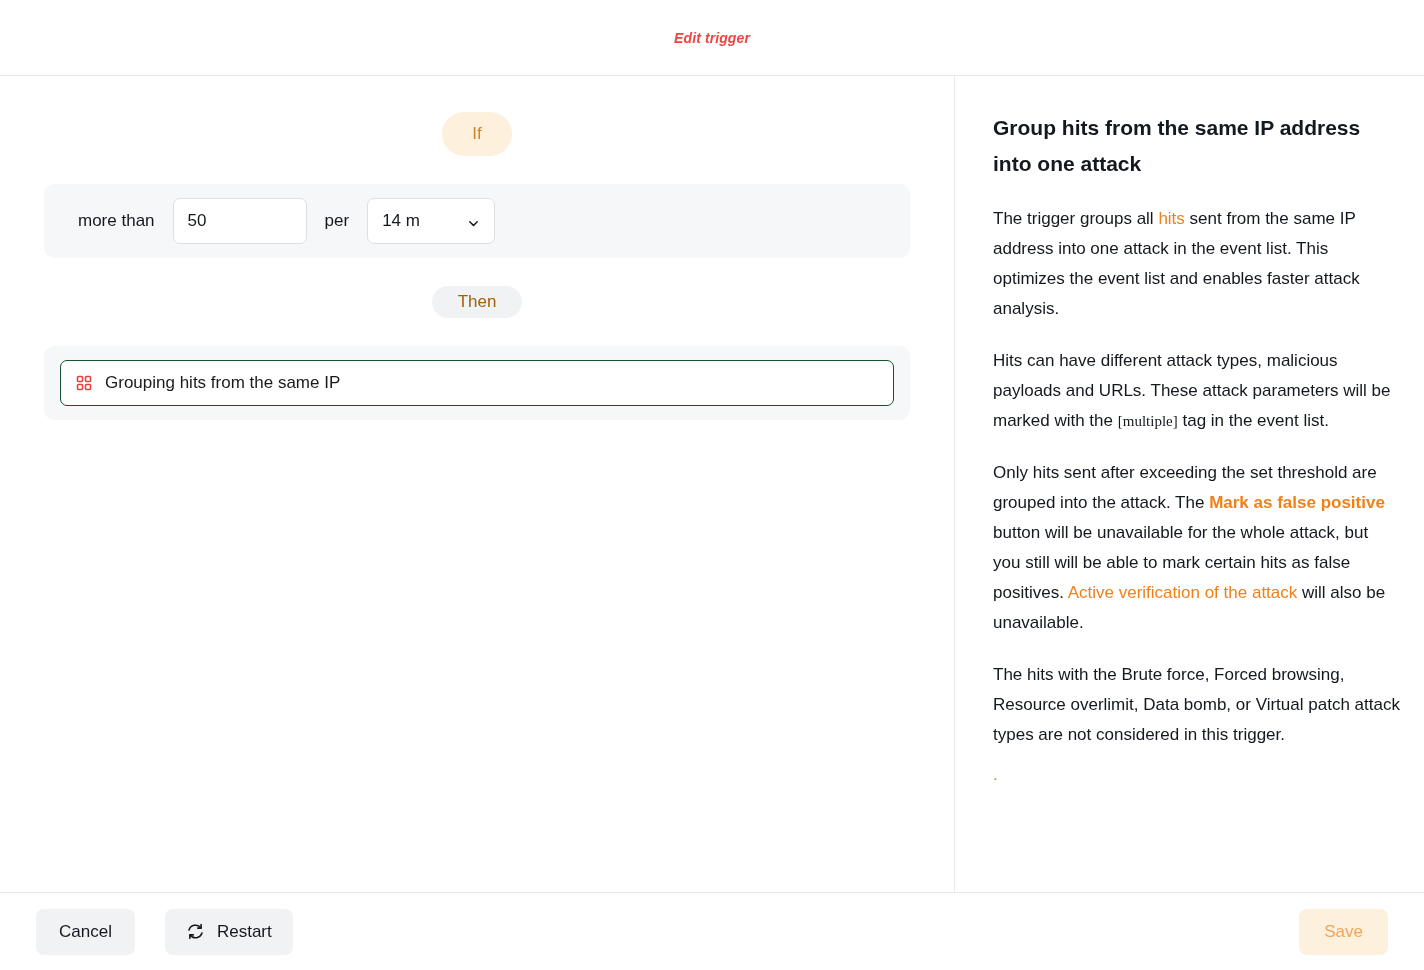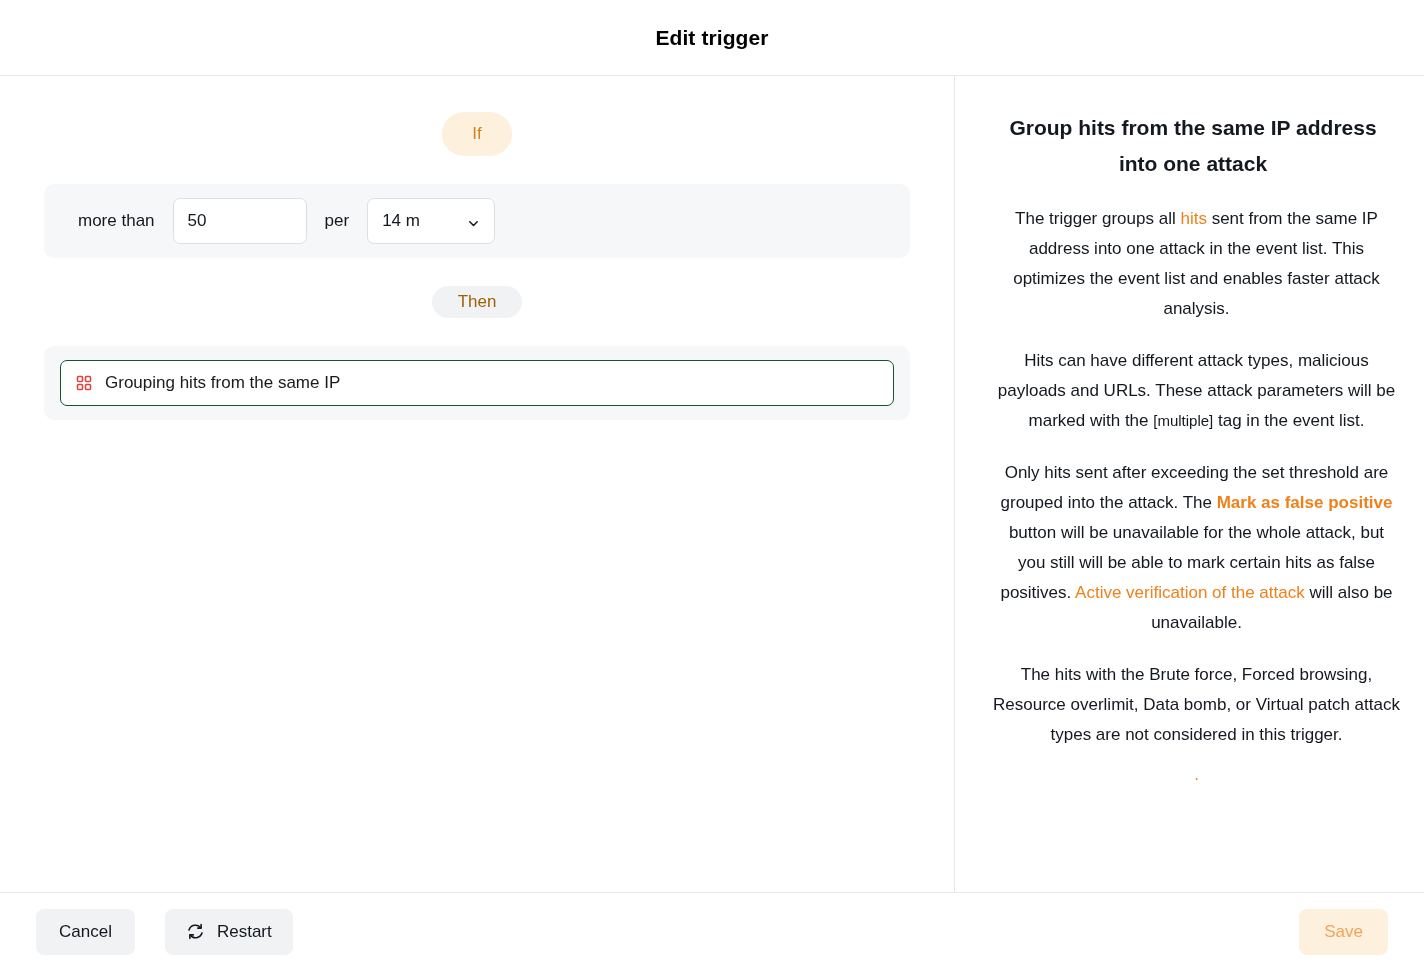--- a/index.html
+++ b/index.html
@@ -17,31 +17,31 @@
     background: #fff;
   }
   
   .dialog-header {
     height: 76px;
     flex: 0 0 76px;
     display: flex; align-items: center; justify-content: center;
     border-bottom: 1px solid #e8e8e8;
   }
   .dialog-title {
-    font-size: 21px;
+    font-size: 14px;
     font-weight: bold;
-    color: #000000;
+    color: #ef4444;
     letter-spacing: .1px;
+    font-style: italic;
   }
   
   .dialog-body {
     flex: 1 1 auto;
     display: flex;
     min-height: 0;
-    text-align: center;
   }
   .builder-pane {
     width: 955px;
     flex: 0 0 955px;
     border-right: 1px solid #e8e8e8;
     padding: 36px 44px 0 44px;
     overflow: hidden;
     position: relative;
   }
   .info-pane {
@@ -129,21 +129,21 @@
   .info-p {
     font-size: 17px;
     line-height: 30px;
     color: #14181f;
     margin: 0 0 22px 0;
     max-width: 412px;
   }
   .lnk { color: #f08019; }
   .lnk-b { color: #f08019; font-weight: bold; }
   .mono {
-    font-family: Liberation Sans, sans-serif;
+    font-family: Liberation Serif, serif;
     font-size: 15px;
     background: transparent;
   }
   .dot-cut { color: #f08019; font-size: 17px; line-height: 6px; }
   
   .dialog-footer {
     height: 78px;
     flex: 0 0 78px;
     border-top: 1px solid #e8e8e8;
     display: flex;

